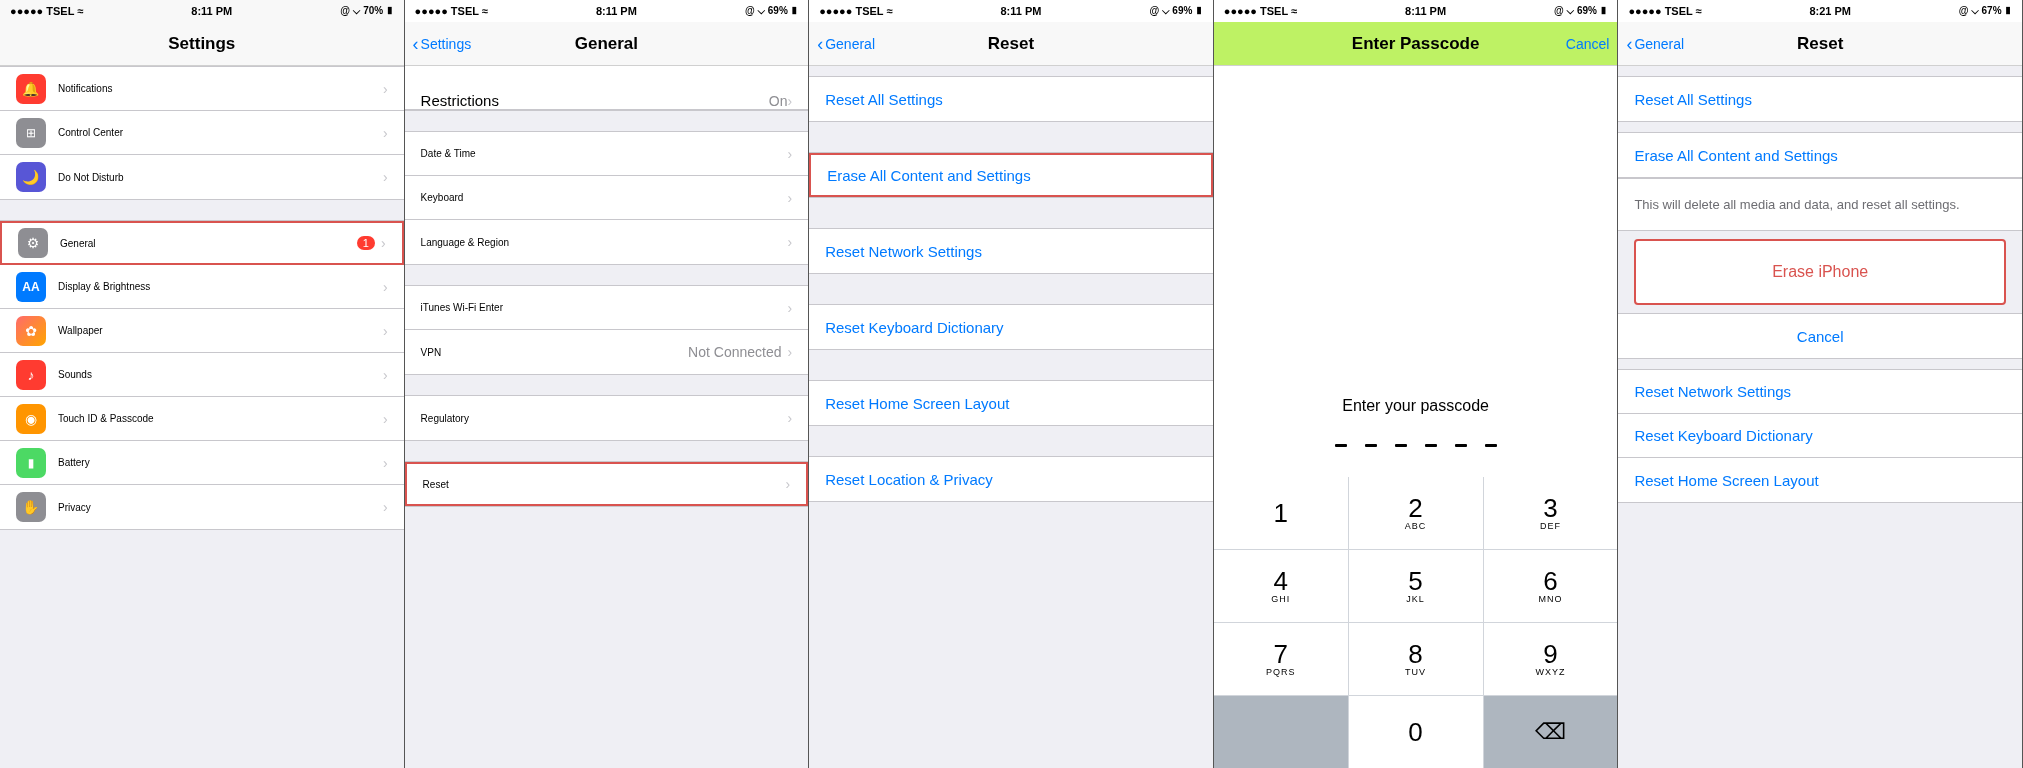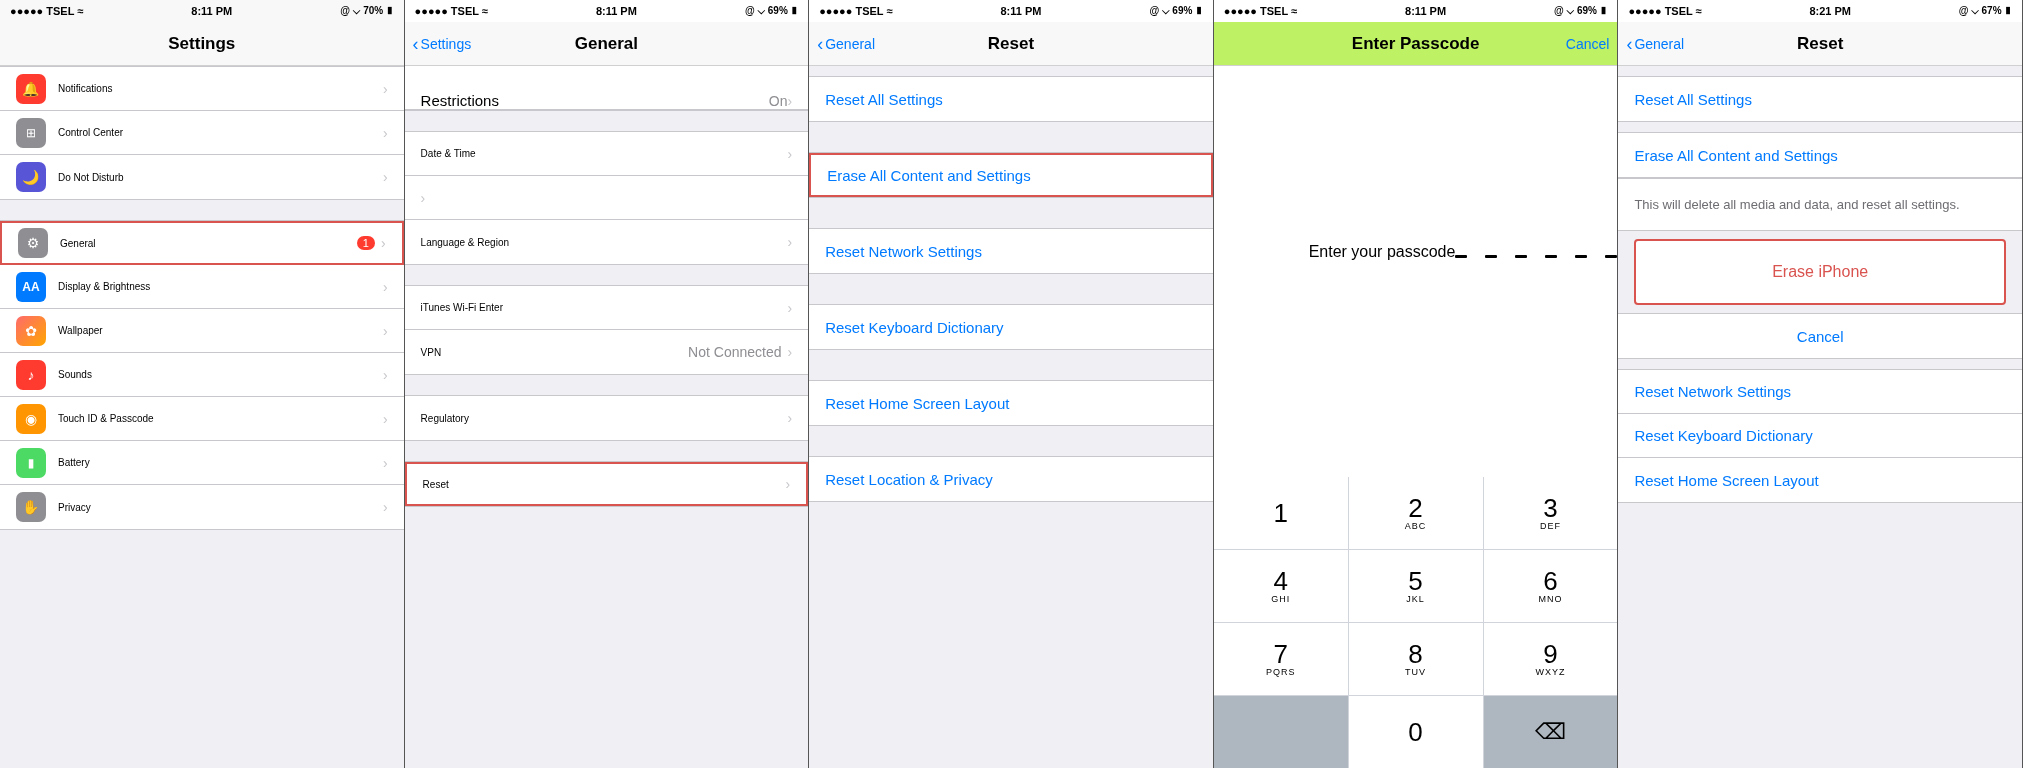--- a/index.html
+++ b/index.html
@@ -157,24 +157,25 @@
     
     .passcode-panel {
       background: #fff;
       flex: 1;
       display: flex;
       flex-direction: column;
     }
     .passcode-title-area {
       flex: 1;
       display: flex;
-      flex-direction: row;
+      flex-direction: column;
       align-items: center;
       justify-content: flex-end;
       padding-bottom: 20px;
+      gap: 9px;
     }
     .passcode-title {
       font-size: 16px;
       color: #000;
       margin-bottom: 20px;
     }
     .passcode-dots {
       display: flex;
       gap: 18px;
       margin-bottom: 10px;
@@ -347,20 +348,21 @@
         <span class="chevron-right">›</span>
       </div>
     </div>
 
     <div class="list-group">
       <div class="list-item">
         <span class="item-label">Date &amp; Time</span>
         <span class="chevron-right">›</span>
       </div>
       <div class="list-item">
+        <span class="item-label">Keyboard</span>
         <span class="chevron-right">›</span>
       </div>
       <div class="list-item">
         <span class="item-label">Language &amp; Region</span>
         <span class="chevron-right">›</span>
       </div>
     </div>
 
     <div class="list-group">
       <div class="list-item">

